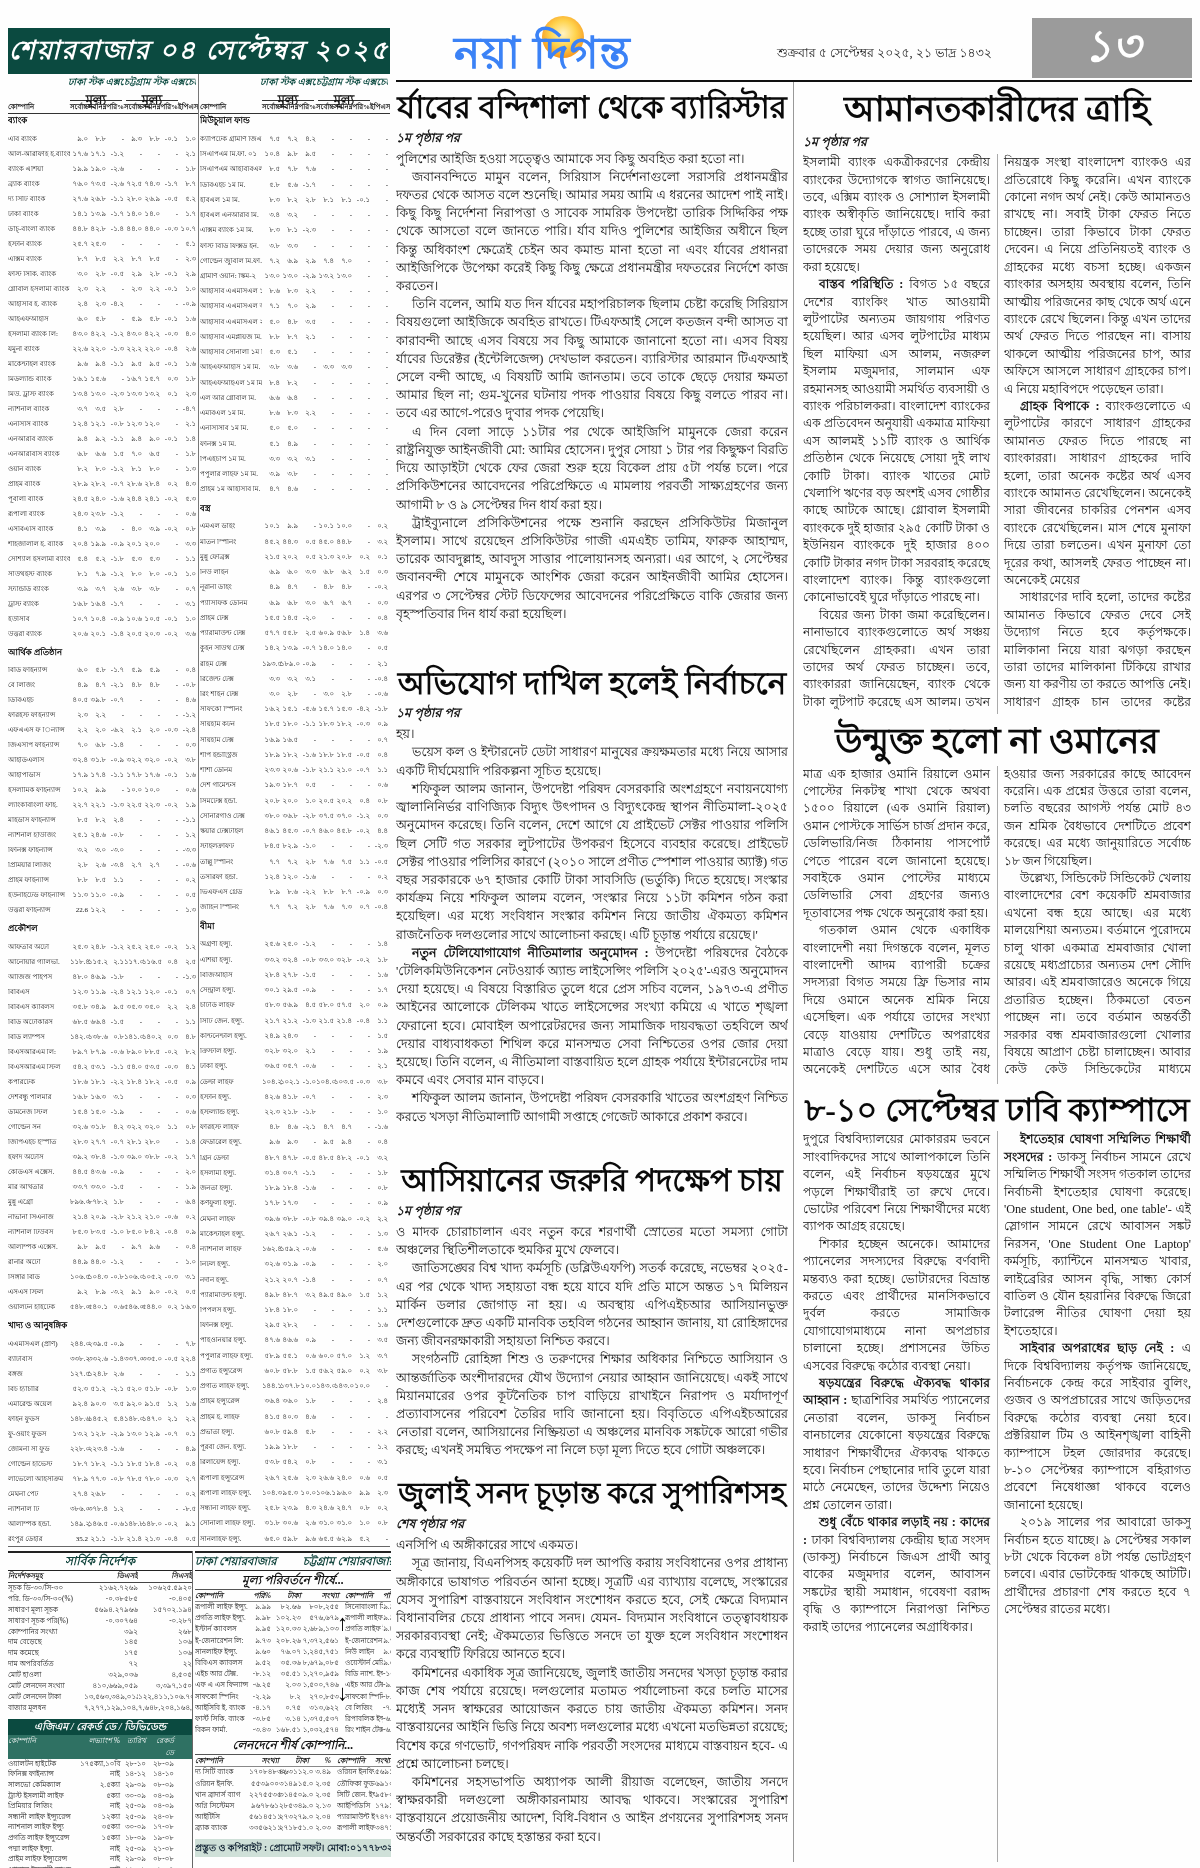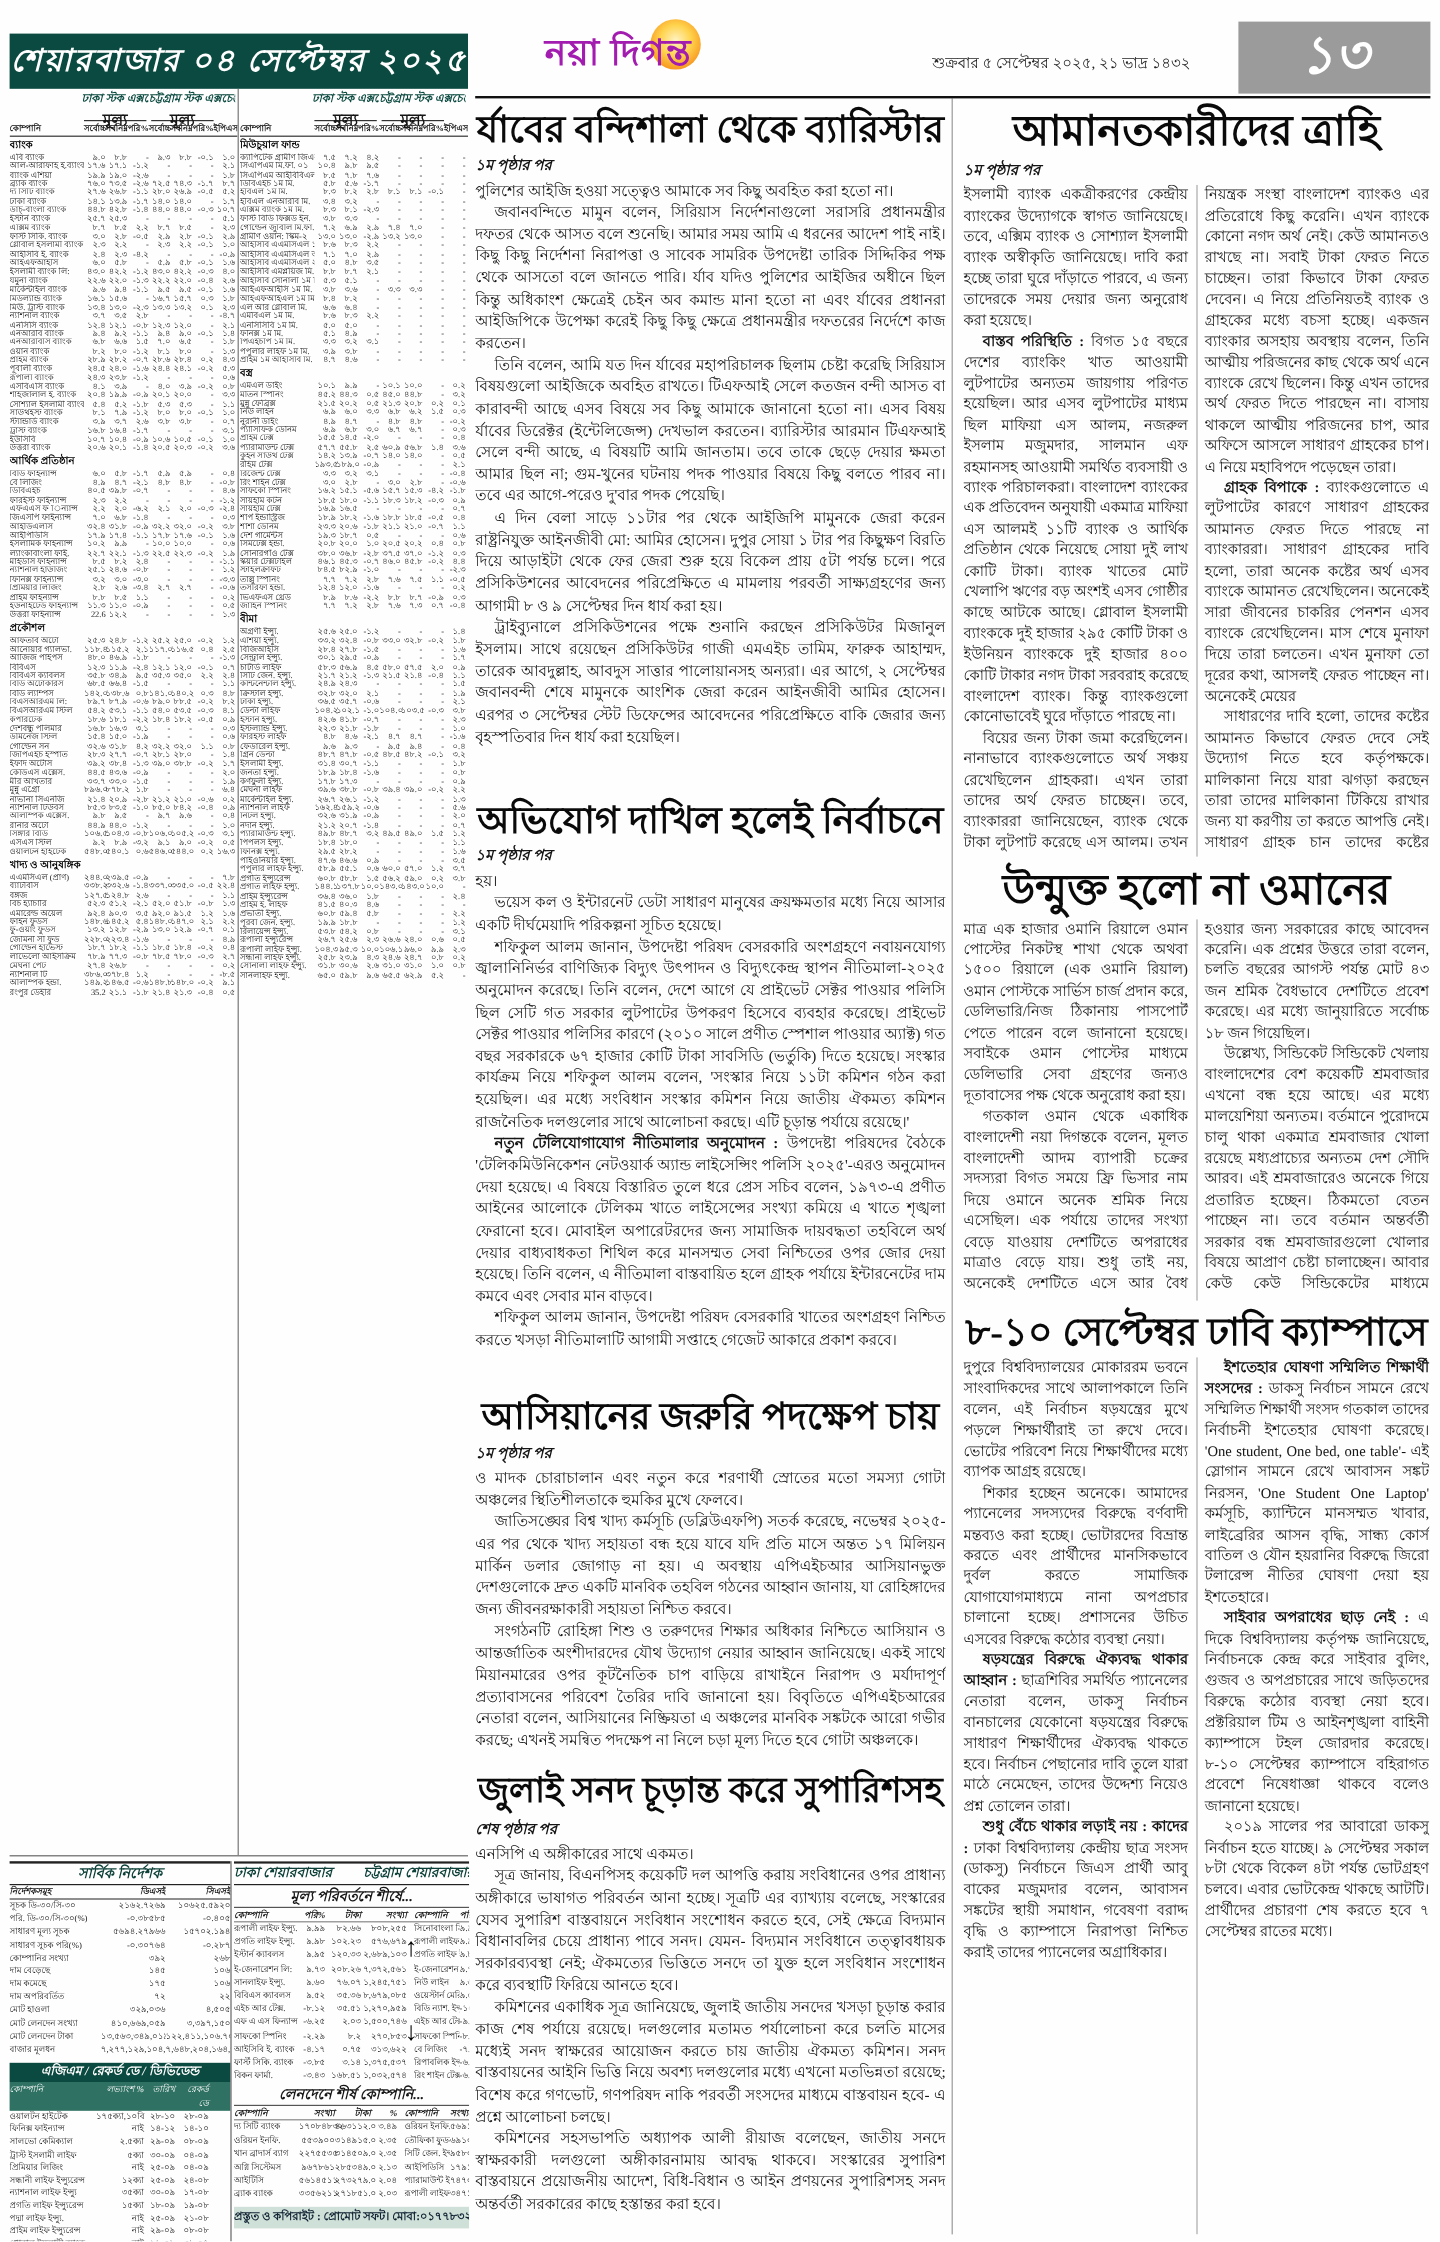--- a/index.html
+++ b/index.html
@@ -11,21 +11,21 @@
             font-size:26px;line-height:46px;height:46px;letter-spacing:2px;}
   .sp-tables{display:flex;border-bottom:1px solid #666;}
   .shalf{width:190px;height:1472px;overflow:hidden;}
   .shalf+.shalf{border-left:1px solid #777;padding-left:1px;}
   .sh-ex{display:flex;font-weight:bold;font-style:italic;color:#0b4a40;font-size:9.5px;height:16px;align-items:flex-end;}
   .sh-ex span{text-align:center;white-space:nowrap;overflow:hidden;}
   .sh-price{display:flex;font-size:13px;font-weight:bold;height:11px;}
   .sh-price span{text-align:center;border-bottom:1px solid #333;}
   .sh-cols{display:flex;font-size:7px;font-weight:bold;height:12px;border-bottom:1px solid #333;align-items:center;}
   .sh-cols b{font-weight:bold;}
-  .srows{height:1430px;display:flex;flex-direction:column;overflow:hidden;}
+  .srows{height:1430px;display:flex;flex-direction:column;justify-content:space-between;overflow:hidden;}
   .scat{font-size:8.5px;font-weight:bold;color:#000;}
   .srow{display:flex;font-size:7px;line-height:1.05;align-items:center;}
   .sc-name{width:62px;white-space:nowrap;overflow:hidden;flex:none;}
   .sc-num{width:18px;flex:none;text-align:right;white-space:nowrap;}
   .sc-h{text-align:right;}
   
   #sp-bottom{display:flex;margin-top:4px;}
   .spb-left{width:184px;flex:none;}
   .spb-right{width:196px;flex:none;border-left:1px solid #666;padding-left:2px;overflow:hidden;}
   .band-title{font-weight:bold;font-style:italic;color:#0b3f37;text-align:center;font-size:12px;
@@ -53,21 +53,21 @@
   .pcc3{width:30px;flex:none;text-align:right;}
   .pcc4{width:38px;flex:none;text-align:right;}
   .pcc5{width:38px;flex:none;margin-left:6px;white-space:nowrap;overflow:hidden;}
   .pcc6{width:16px;flex:none;text-align:right;white-space:nowrap;overflow:hidden;}
   .pc-arrow{position:absolute;font-size:22px;color:#000;line-height:1;}
   .sp-footer{background:#cfe0d8;color:#123;font-size:9.5px;font-weight:bold;text-align:center;
              line-height:18px;margin-top:4px;white-space:nowrap;overflow:hidden;}
   
   #news{position:absolute;left:396px;top:18px;width:796px;height:1846px;}
   #masthead{position:relative;height:62px;border-bottom:2px solid #111;}
-  #logo{position:absolute;left:58px;top:2px;font-size:30px;font-weight:bold;color:#a21caf;letter-spacing:1px;}
+  #logo{position:absolute;left:58px;top:2px;font-size:44px;font-weight:bold;color:#3b82f6;letter-spacing:1px;}
   #sun{position:absolute;left:88px;top:-4px;width:42px;height:42px;border-radius:50%;z-index:0;
        background:radial-gradient(circle at 50% 42%,#fff3c4 0%,#ffd34d 40%,#f7941d 78%,#f47b20 100%);}
   #logo b{position:relative;z-index:1;font-weight:bold;}
   #dateline{position:absolute;right:200px;top:26px;font-size:12.5px;color:#222;}
   #pagebox{position:absolute;right:0;top:0;width:160px;height:60px;background:#9b9b9b;color:#fff;
            font-size:44px;font-weight:bold;text-align:center;line-height:58px;font-style:italic;}
   #news-body{display:flex;height:1780px;}
   #halfA{width:392px;flex:none;display:flex;flex-direction:column;padding-right:5px;}
   #halfB{width:388px;flex:none;border-left:1px solid #999;padding-left:9px;display:flex;flex-direction:column;}
   .article h2{margin:8px 0 3px 0;text-align:center;font-weight:bold;color:#0a0a0a;line-height:1.15;}

